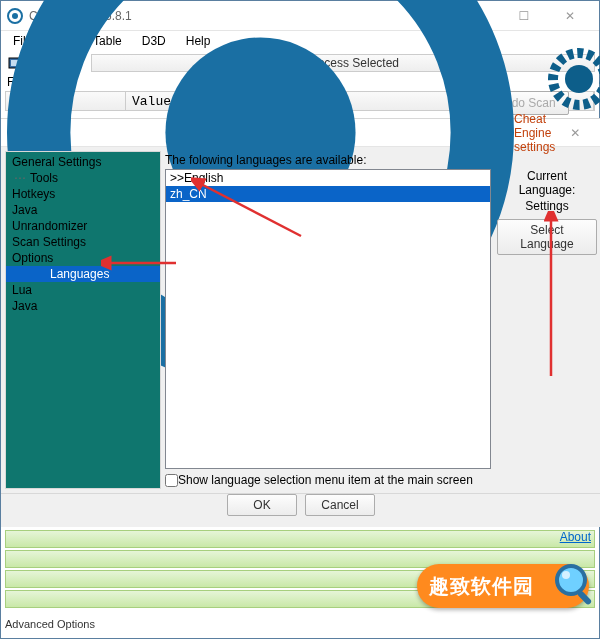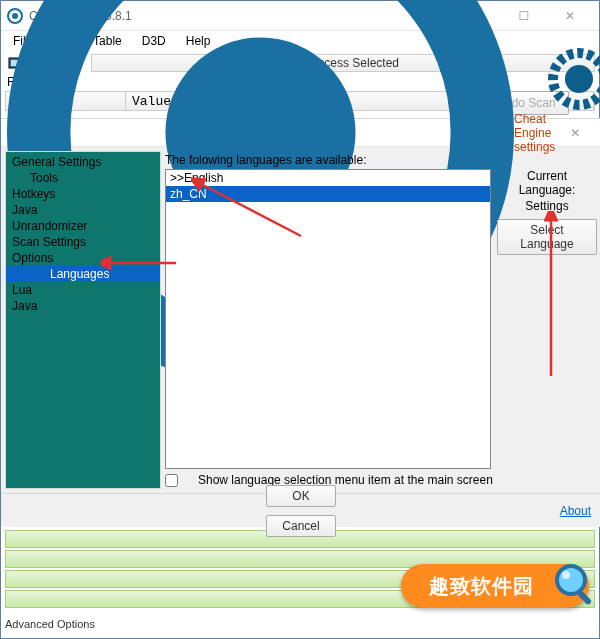--- a/index.html
+++ b/index.html
@@ -47,36 +47,36 @@
   
   .right-pane { flex: 1; display: flex; flex-direction: column; padding: 4px; }
   .lang-label { padding: 2px 0; }
   .lang-row { flex: 0 0 auto; display: flex; gap: 6px; }
   .lang-list { flex: 1; background: #fff; border: 1px solid #828790; height: 300px; overflow: auto; }
   .lang-item { padding: 1px 4px; cursor: pointer; }
   .lang-item.selected { background: #0a64c8; color: #fff; }
   .side-col { width: 100px; display: flex; flex-direction: column; align-items: center; }
   .side-col .label { text-align: center; margin-bottom: 2px; }
   
-  .show-lang-row { padding: 4px 0 2px 0; display: flex; align-items: center; gap: 20px; }
+  .show-lang-row { padding: 4px 0 2px 0; display: flex; align-items: center; gap: 0; }
   .show-lang-row input { width: 13px; height: 13px; }
   
-  .settings-footer { height: 34px; display: flex; align-items: center; justify-content: center; gap: 8px; border-top: 1px solid #d8d8d8; position: relative; flex-direction: column; }
-  .about-link { position: absolute; right: 10px; color: #0066cc; text-decoration: underline; cursor: pointer; }
+  .settings-footer { height: 34px; display: flex; align-items: flex-start; justify-content: center; gap: 8px; border-top: 1px solid #d8d8d8; position: relative; }
+  .about-link { position: absolute; right: 10px; color: #0066cc; text-decoration: underline; cursor: pointer; margin-top: 36px; }
   
   
   .green-bar { height: 18px; background: linear-gradient(#e6f5d8,#c9e8a8); border: 1px solid #a7cf7e; margin-top: 2px; }
   
   .adv-options { position: absolute; bottom: 8px; left: 4px; font-size: 11px; color: #333; }
   
   
   .arrow-svg { position: absolute; pointer-events: none; z-index: 20; }
   
   
-  .watermark { position: absolute; right: 10px; bottom: 30px; width: 188px; height: 44px; background: #ff8a1e; border-radius: 22px; display: flex; align-items: center; padding: 0 28px; z-index: 30; box-shadow: 0 2px 4px rgba(0,0,0,.3); }
+  .watermark { position: absolute; right: 10px; bottom: 30px; width: 172px; height: 44px; background: #ff8a1e; border-radius: 22px; display: flex; align-items: center; padding: 0 12px; z-index: 30; box-shadow: 0 2px 4px rgba(0,0,0,.3); }
   .watermark .text { color: #fff; font-weight: bold; font-size: 20px; letter-spacing: 1px; }
   .watermark .magnifier { position: absolute; right: -10px; top: -4px; width: 48px; height: 48px; }
   
   
   .bg-gear { position: absolute; right: -12px; top: 46px; width: 64px; height: 64px; z-index: 1; }
   
 </style>
 </head>
 <body>
 

